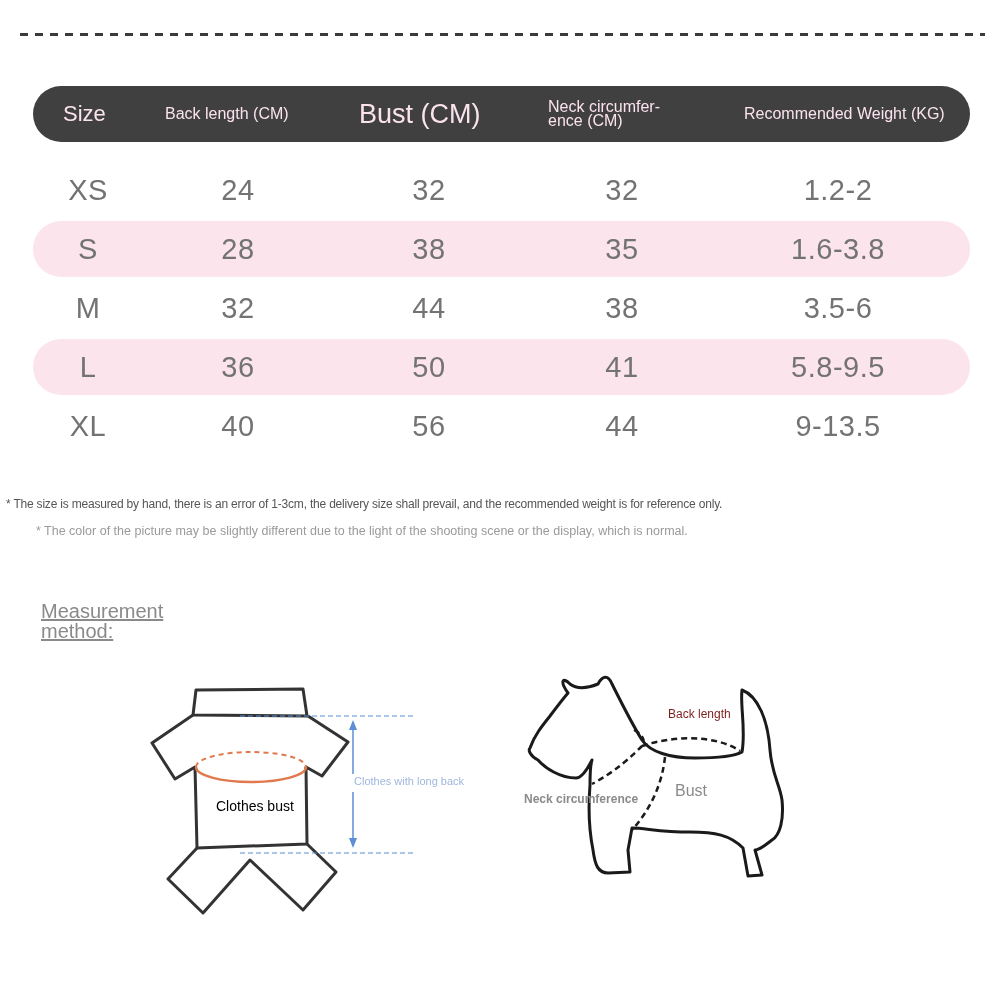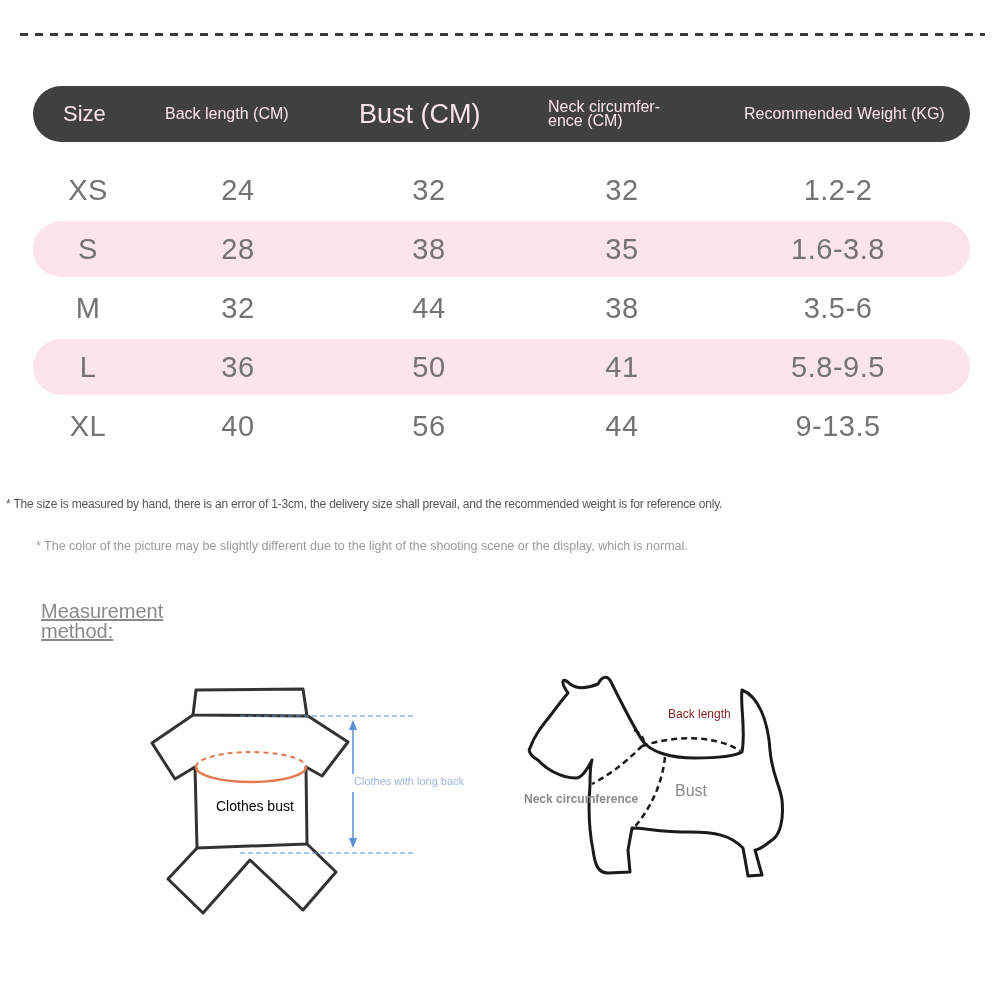--- a/index.html
+++ b/index.html
@@ -27,21 +27,21 @@
   .row.alt { background: #fce4ed; }
   .cell { position: absolute; top: 0; height: 56px; display: flex; align-items: center; justify-content: center;
           font-family: Liberation Sans, sans-serif; font-size: 29px; color: #737373; letter-spacing: 0.5px; }
   .c0 { left: 10px; width: 90px; }
   .c1 { left: 155px; width: 100px; }
   .c2 { left: 346px; width: 100px; }
   .c3 { left: 539px; width: 100px; }
   .c4 { left: 730px; width: 150px; }
 
   .note1 { position: absolute; left: 6px; top: 497px; font-size: 12px; color: #555; white-space: nowrap; letter-spacing: -0.2px; }
-  .note2 { position: absolute; left: 36px; top: 539px; font-size: 12.5px; color: #9a9a9a; white-space: nowrap; }
+  .note2 { position: absolute; left: 36px; top: 524px; font-size: 12.5px; color: #9a9a9a; white-space: nowrap; }
 
   .method-title { position: absolute; left: 41px; top: 601px; font-size: 20px; line-height: 20px; color: #8a8a8a; width: 160px; text-decoration: underline; }
 
   .diagram { position: absolute; }
   .lbl { position: absolute; white-space: nowrap; }
 </style>
 </head>
 <body>
 
 <div class="divider"></div>

